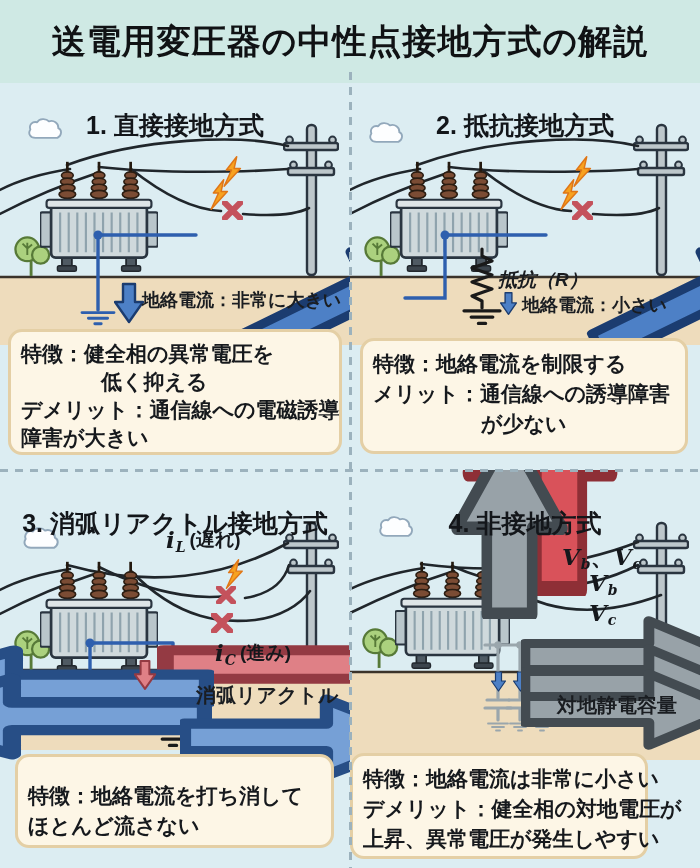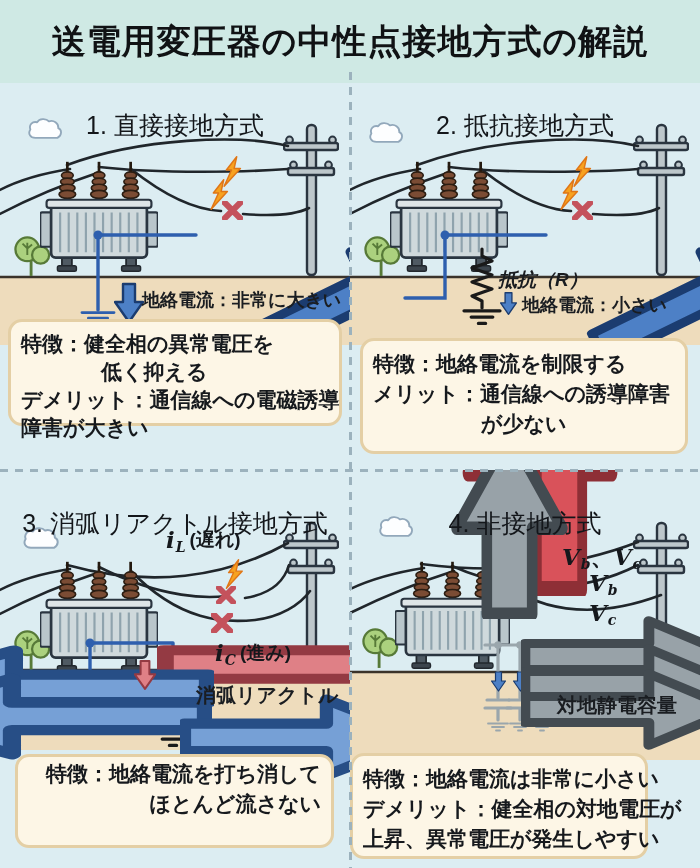--- a/index.html
+++ b/index.html
@@ -4,21 +4,21 @@
 <style>
   html,body{margin:0;padding:0;}
   #canvas{position:relative;width:700px;height:868px;background:var(--c-sky,#dcedf2);
     overflow:hidden;font-family:"Liberation Sans",sans-serif;}
   .titleband{position:absolute;left:0;top:0;width:700px;height:83px;background:var(--c-band,#cfe9e4);
     display:flex;align-items:center;justify-content:center;font-size:34px;font-weight:800;
     color:#101214;letter-spacing:1px;}
   .quad{position:absolute;width:350px;height:398px;}
   #q1{left:0;top:72px;} #q2{left:350px;top:72px;} #q3{left:0;top:470px;} #q4{left:350px;top:470px;}
   .quad svg.illus{position:absolute;left:0;top:0;}
-  .qhead{position:absolute;top:16px;left:0;right:0;text-align:center;font-size:25px;font-weight:400;
+  .qhead{position:absolute;top:16px;left:0;right:0;text-align:center;font-size:25px;font-weight:700;
     color:#13161a;white-space:nowrap;}
   .note{position:absolute;font-size:18px;font-weight:700;color:#1a1d21;white-space:nowrap;}
   .note.sm{font-size:19px;font-style:italic;}
   .mathlabel{position:absolute;font-family:"DejaVu Serif",serif;font-style:italic;font-weight:700;
     font-size:23px;color:#15181c;white-space:nowrap;}
   .mathlabel .sub{font-size:14px;vertical-align:-4px;margin-left:1px;}
   .mathlabel .sep{font-family:"Liberation Sans",sans-serif;font-style:normal;}
   .mathlabel .notetxt{font-family:"Liberation Sans",sans-serif;font-style:normal;font-size:19px;
     margin-left:4px;vertical-align:2px;}
   .infobox{position:absolute;background:var(--c-box-bg,#fdf6e6);border:3px solid var(--c-box-border,#e4cfa5);
@@ -148,21 +148,21 @@
           <use href="#sym-arr" class="arr-blue"></use>
         </g>
       </g>
       <use href="#sym-bolt" x="221" y="84" width="24" height="31"></use>
       <use href="#sym-bolt" x="208" y="107" width="24" height="31"></use>
       <use href="#sym-x" x="222" y="129" width="21" height="19"></use>
       <use href="#sym-arrd" x="114" y="206" width="30" height="50" class="arr-blue"></use>
     </svg>
     <h2 class="qhead">1. 直接接地方式</h2>
     <div class="note" style="left:142px;top:216px">地絡電流：非常に大きい</div>
-    <div class="infobox" style="left:8px;top:247px;width:334px;height:107px">
+    <div class="infobox" style="left:8px;top:257px;width:334px;height:126px">
       <div>特徴：健全相の異常電圧を</div>
       <div style="margin-left:80px">低く抑える</div>
       <div>デメリット：通信線への電磁誘導</div>
       <div style="">障害が大きい</div>
     </div>
   </section>
 
   <section class="quad" id="q2">
     <svg class="illus" width="350" height="398" viewBox="0 0 350 398">
       <rect class="groundband" x="0" y="205" width="350" height="68"></rect>
@@ -245,21 +245,21 @@
       <use href="#sym-x" x="211" y="143" width="22" height="20"></use>
     </svg>
     <h2 class="qhead">3. 消弧リアクトル接地方式</h2>
     <div class="mathlabel" style="left:166px;top:56px">
       <span>i</span><span class="sub">L</span><span class="notetxt">(遅れ)</span>
     </div>
     <div class="mathlabel" style="left:215px;top:169px">
       <span>i</span><span class="sub">C</span><span class="notetxt">(進み)</span>
     </div>
     <div class="note" style="left:196px;top:212px;font-size:20px">消弧リアクトル</div>
-    <div class="infobox" style="left:15px;top:284px;width:319px;height:94px;text-align:right;line-height:30px;padding-top:2px">
+    <div class="infobox" style="left:15px;top:284px;width:319px;height:94px;text-align:left;line-height:30px;padding-top:24px">
       <div>特徴：地絡電流を打ち消して</div>
       <div>ほとんど流さない</div>
     </div>
   </section>
 
   <section class="quad" id="q4">
     <svg class="illus" width="350" height="398" viewBox="0 0 350 398">
       <rect class="groundband" x="0" y="202" width="350" height="88"></rect>
       <line class="horizon" x1="0" y1="202" x2="350" y2="202"></line>
       <use href="#sym-cloud" x="26" y="46" width="42" height="22"></use>

